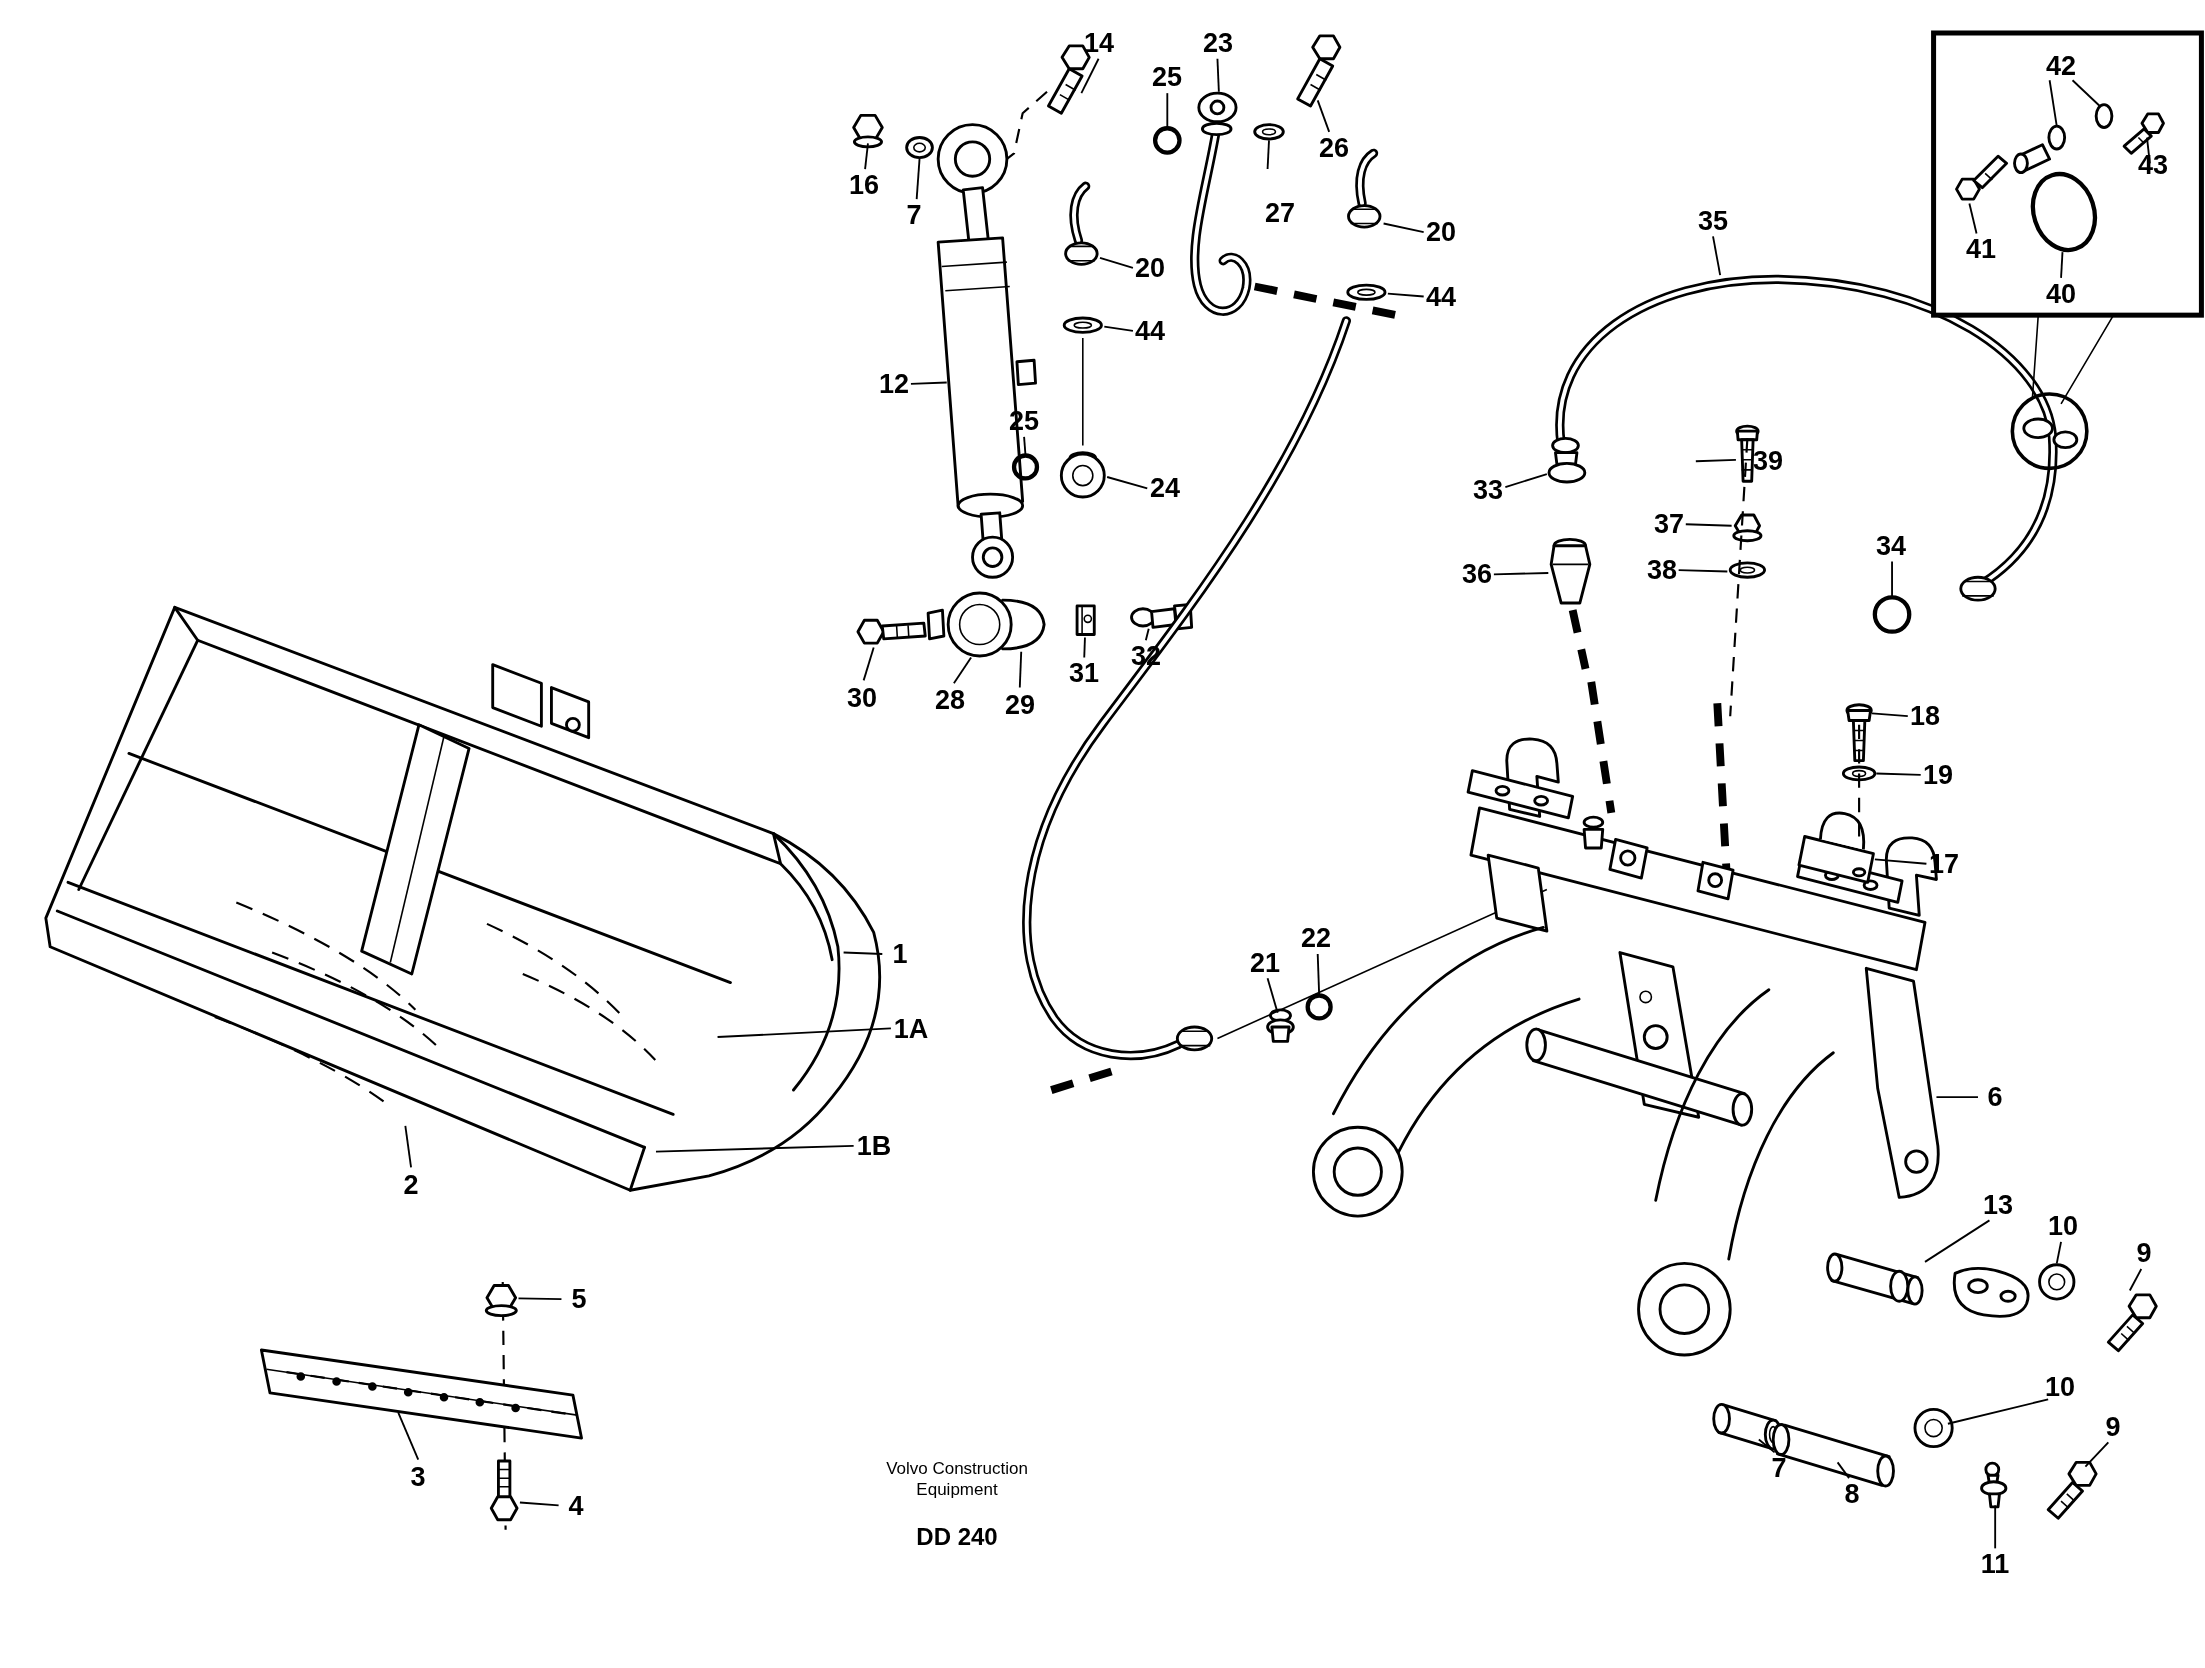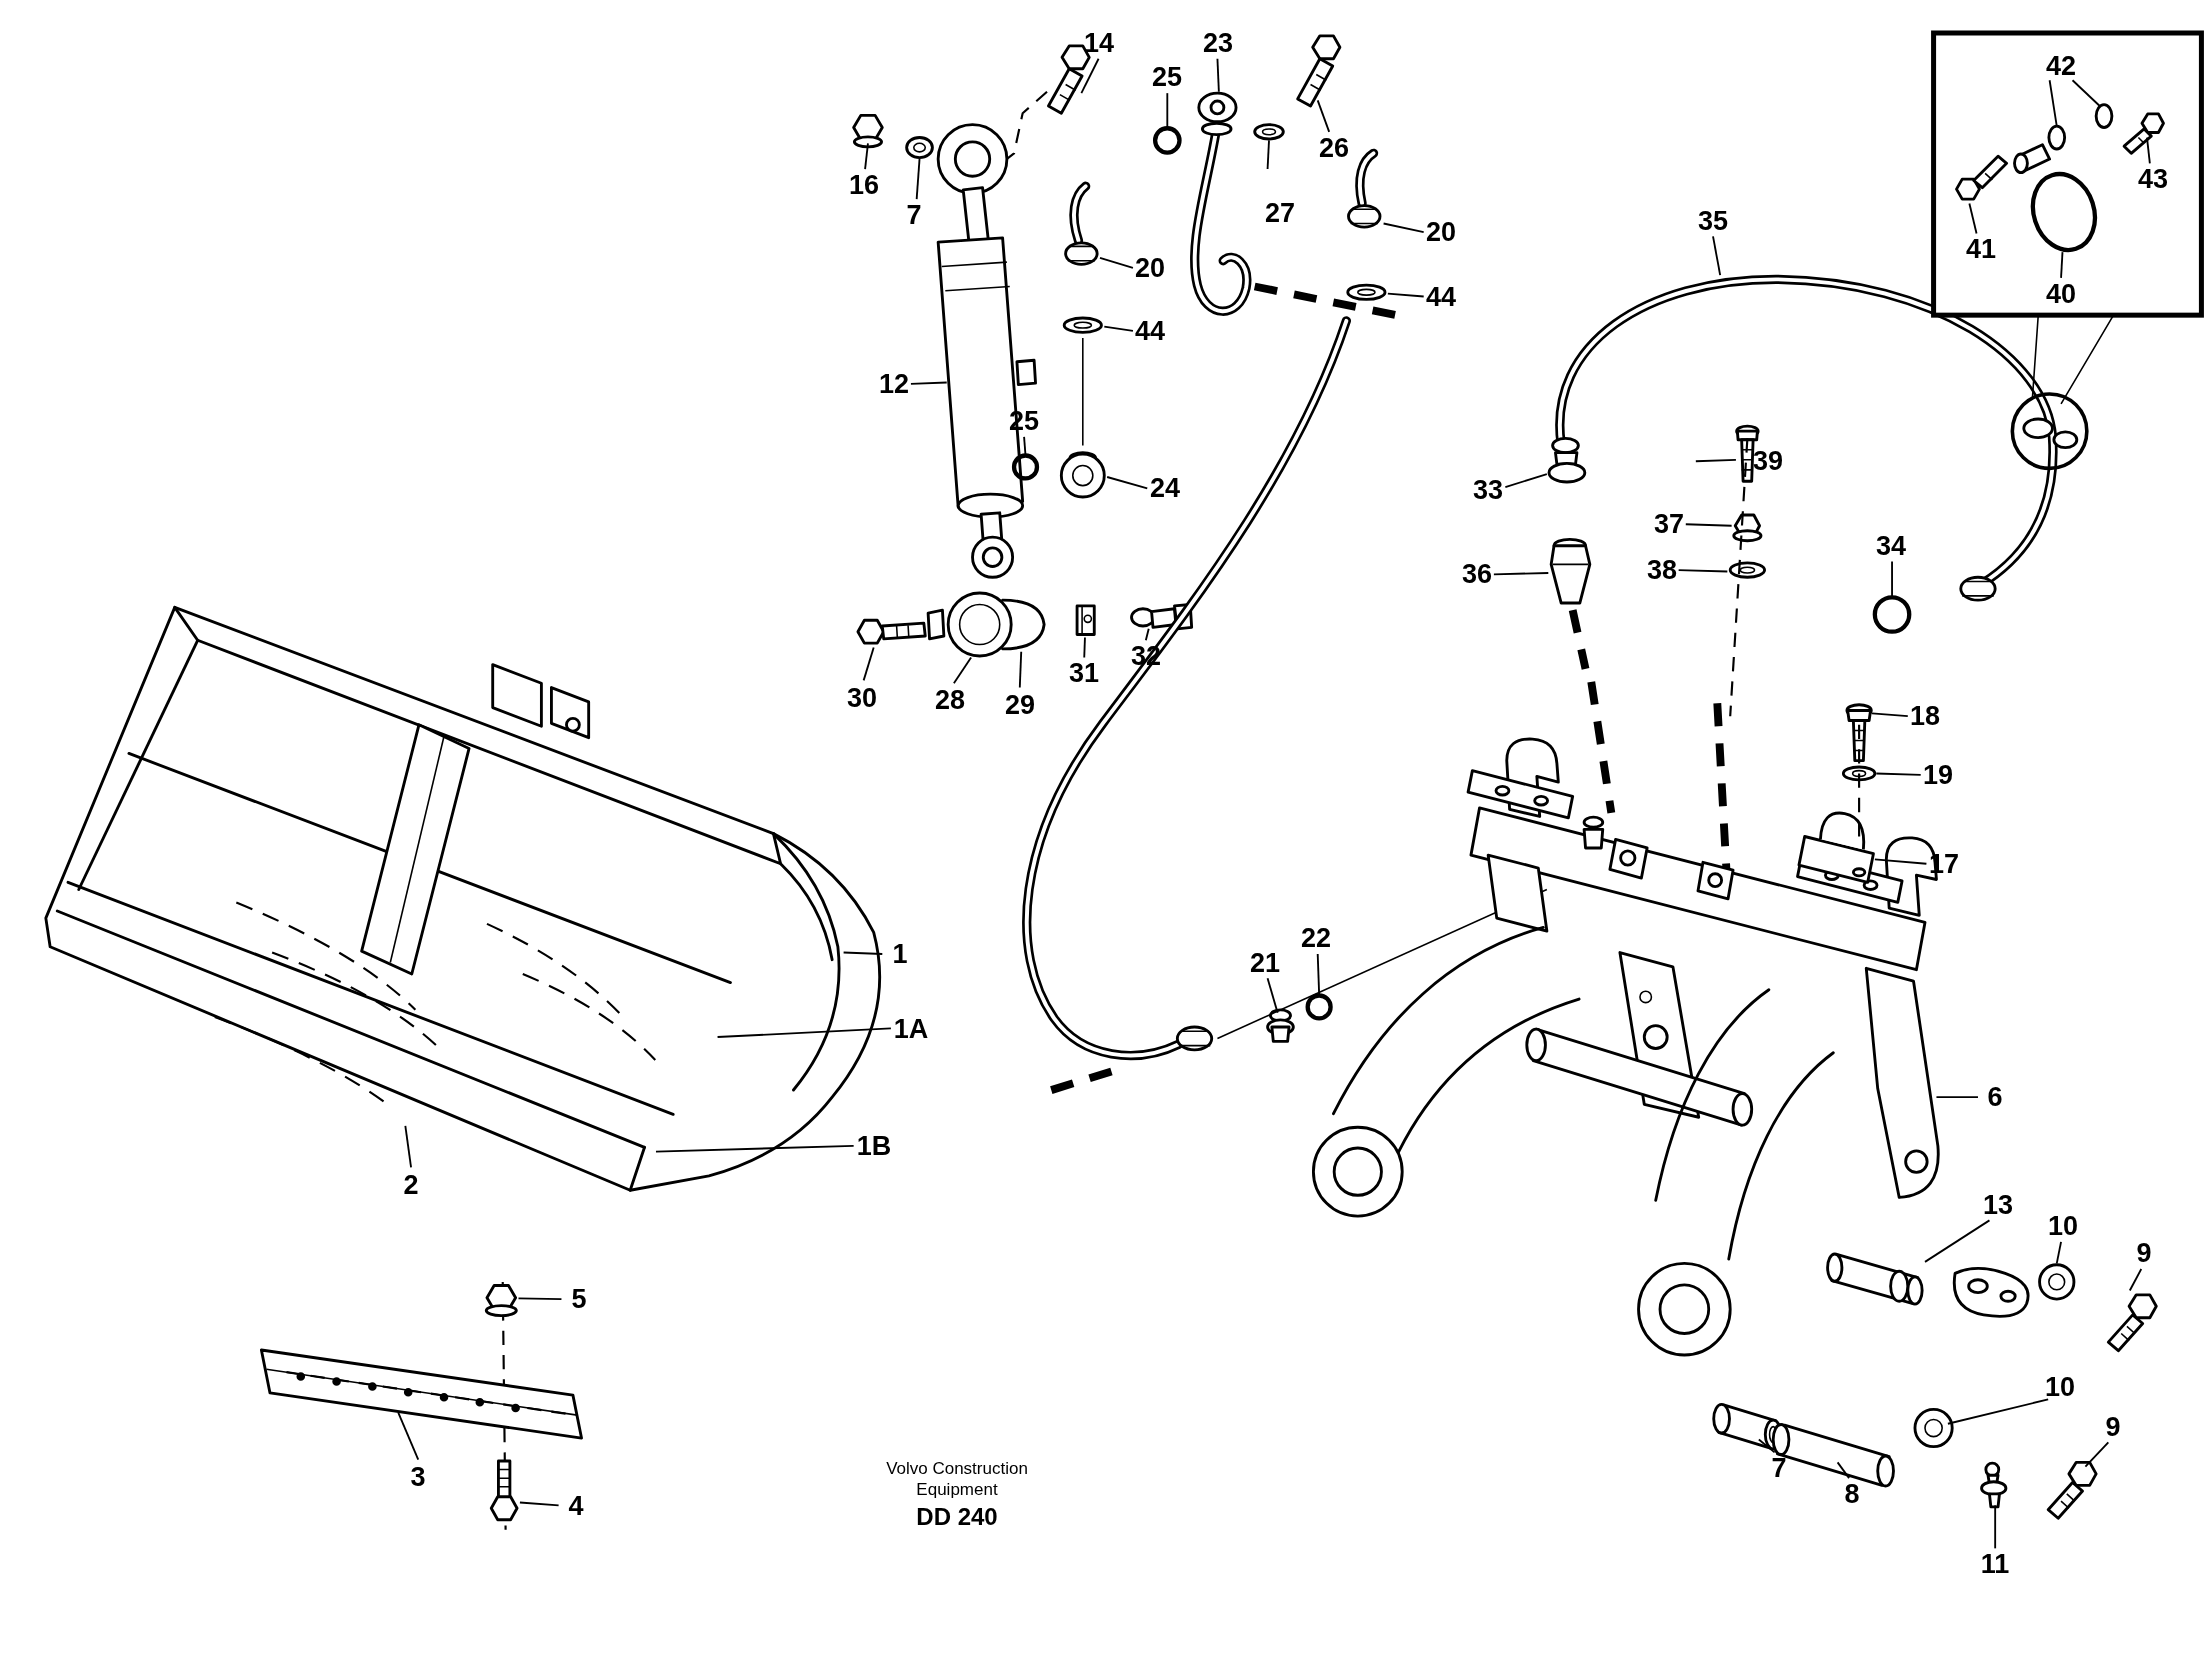--- a/index.html
+++ b/index.html
@@ -18,21 +18,21 @@
   .art .dash2{stroke:#000;stroke-width:3;fill:none;stroke-dasharray:24 16;}
   .art .box  {stroke:#000;stroke-width:7;fill:#fff;}
   
   .callout{position:absolute;transform:translate(-50%,-50%);
            font:bold 27px "Liberation Sans",sans-serif;color:#000;white-space:nowrap;}
   
   .overlay line{stroke:#000;stroke-width:2.6;}
   
   .footer{position:absolute;left:814px;top:1458px;width:286px;text-align:center;color:#000;}
   .footer .brand{font-weight:normal;font-size:17px;line-height:1.25;}
-  .footer .code{font-weight:bold;font-size:24px;margin-top:2px;}
+  .footer .code{font-weight:bold;font-size:24px;margin-top:22px;}
 </style>
 </head>
 <body>
 
 <div class="page">
 
   <svg class="layer art" viewBox="0 0 3079 2329">
 
     <g>
       <path class="w" d="M244,848 L1080,1164 Q1175,1212 1220,1302 Q1252,1422 1162,1532 Q1100,1612 990,1642 L880,1662 L70,1322 L64,1282 Z"></path>
@@ -406,21 +406,21 @@
       <div class="callout" style="left: 1280px; top: 185px; margin-top: 28px;">27</div>
       <div class="callout" style="left: 1441px; top: 232px;">20</div>
       <div class="callout" style="left: 1441px; top: 297px;">44</div>
       <div class="callout" style="left: 1150px; top: 268px;">20</div>
       <div class="callout" style="left: 1150px; top: 331px;">44</div>
       <div class="callout" style="left: 1713px; top: 221px;">35</div>
       <div class="callout" style="left: 894px; top: 384px;">12</div>
       <div class="callout" style="left: 1024px; top: 421px;">25</div>
       <div class="callout" style="left: 1165px; top: 488px;">24</div>
       <div class="callout" style="left: 2061px; top: 66px;">42</div>
-      <div class="callout" style="left: 2153px; top: 179px; text-align: center;">43</div>
+      <div class="callout" style="left: 2153px; top: 165px; text-align: center;">43</div>
       <div class="callout" style="left: 1981px; top: 249px;">41</div>
       <div class="callout" style="left: 2061px; top: 294px;">40</div>
       <div class="callout" style="left: 1488px; top: 490px;">33</div>
       <div class="callout" style="left: 1768px; top: 461px;">39</div>
       <div class="callout" style="left: 1669px; top: 524px;">37</div>
       <div class="callout" style="left: 1477px; top: 574px;">36</div>
       <div class="callout" style="left: 1662px; top: 570px;">38</div>
       <div class="callout" style="left: 1891px; top: 546px;">34</div>
       <div class="callout" style="left: 862px; top: 698px;">30</div>
       <div class="callout" style="left: 950px; top: 700px;">28</div>

